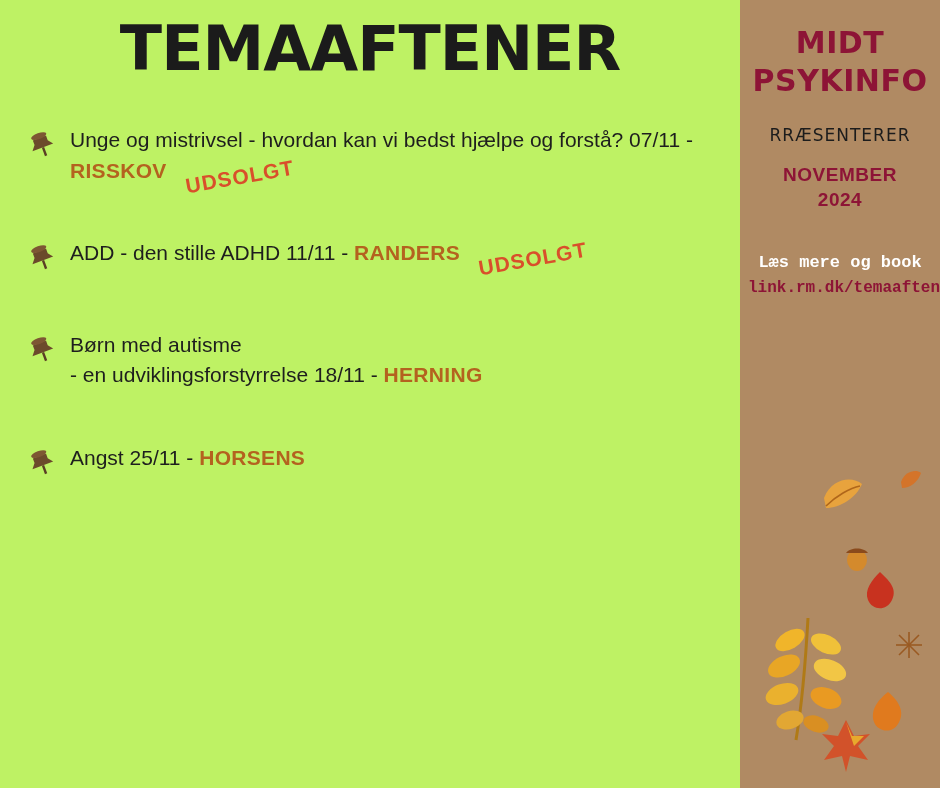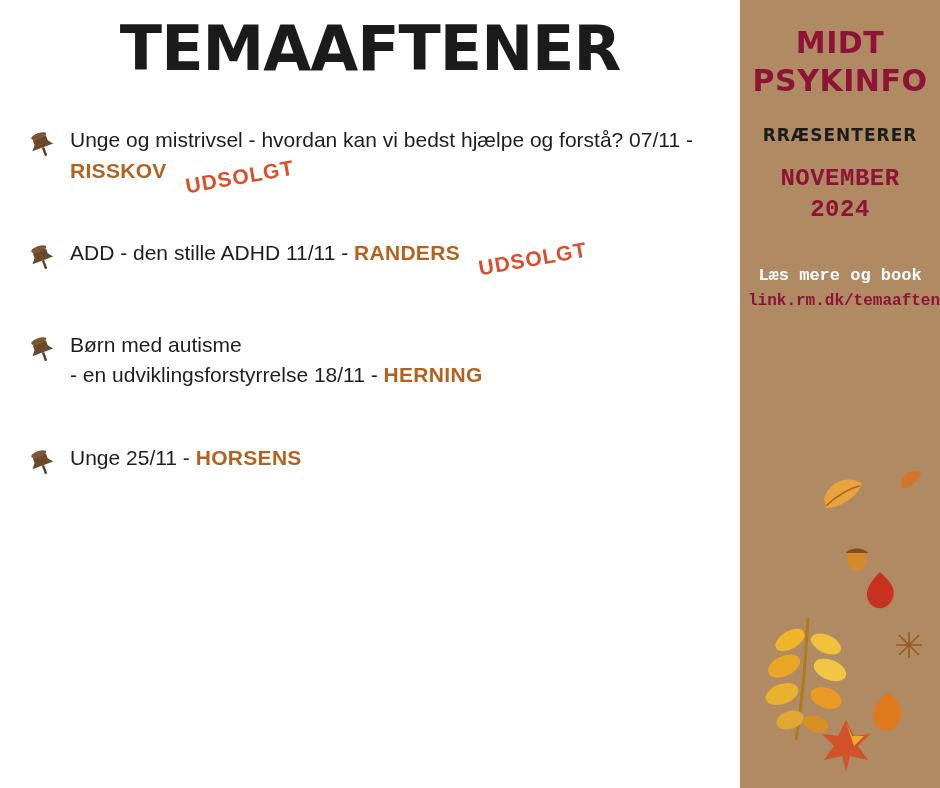--- a/index.html
+++ b/index.html
@@ -18,21 +18,21 @@
     width: 940px;
     height: 788px;
     background: #ece9e3;
     display: flex;
   }
   
   .left {
     position: relative;
     width: 740px;
     height: 788px;
-    background: #ffffff;
+    background: #bef264;
     box-sizing: border-box;
   }
   .title {
     font-family: "DejaVu Sans", sans-serif;
     font-weight: bold;
     font-size: 62px;
     letter-spacing: -1px;
     color: #1b1b1b;
     text-align: center;
     margin: 0;
@@ -99,30 +99,30 @@
     font-family: "DejaVu Sans", sans-serif;
     font-weight: bold;
     font-size: 30px;
     line-height: 1.25;
     color: #8d1436;
     margin: 6px 0 0 0;
     letter-spacing: 0.5px;
   }
   .presents {
     font-family: "DejaVu Sans", sans-serif;
-    font-weight: bold;
+    font-weight: normal;
     font-size: 17px;
     color: #1c1c1c;
     letter-spacing: 1px;
     margin-top: 26px;
   }
   .month {
-    font-family: Liberation Mono, monospace;
-    font-weight: bold;
-    font-size: 24px;
+    font-family: Liberation Sans, sans-serif;
+    font-weight: bold;
+    font-size: 19px;
     line-height: 1.3;
     color: #8d1436;
     margin-top: 18px;
     letter-spacing: 0.5px;
   }
   .book-info {
     font-family: Liberation Mono, monospace;
     font-size: 17px;
     color: #ffffff;
     line-height: 1.5;
@@ -205,21 +205,21 @@
         <span class="pin-icon">
           <svg width="34" height="34" viewBox="0 0 34 34">
             <g transform="rotate(-20 17 17)">
               <path d="M8 12 L22 12 L22 17 L26 22 L4 22 L8 17 Z" fill="#6b4a2b"></path>
               <rect x="14" y="22" width="2.4" height="9" fill="#5a3e24"></rect>
               <ellipse cx="15" cy="10" rx="8" ry="3" fill="#7d5733"></ellipse>
             </g>
           </svg>
         </span>
         <div class="evt-text">
-          <span class="b">Unge</span><span> 25/11 - </span><span class="place">HORSENS</span>
+          <span class="b">Angst</span><span> 25/11 - </span><span class="place">HORSENS</span>
         </div>
       </div>
 
     </div>
   </div>
 
   <div class="right">
     <div class="brand">
       <div>MIDT</div>
       <div>PSYKINFO</div>

